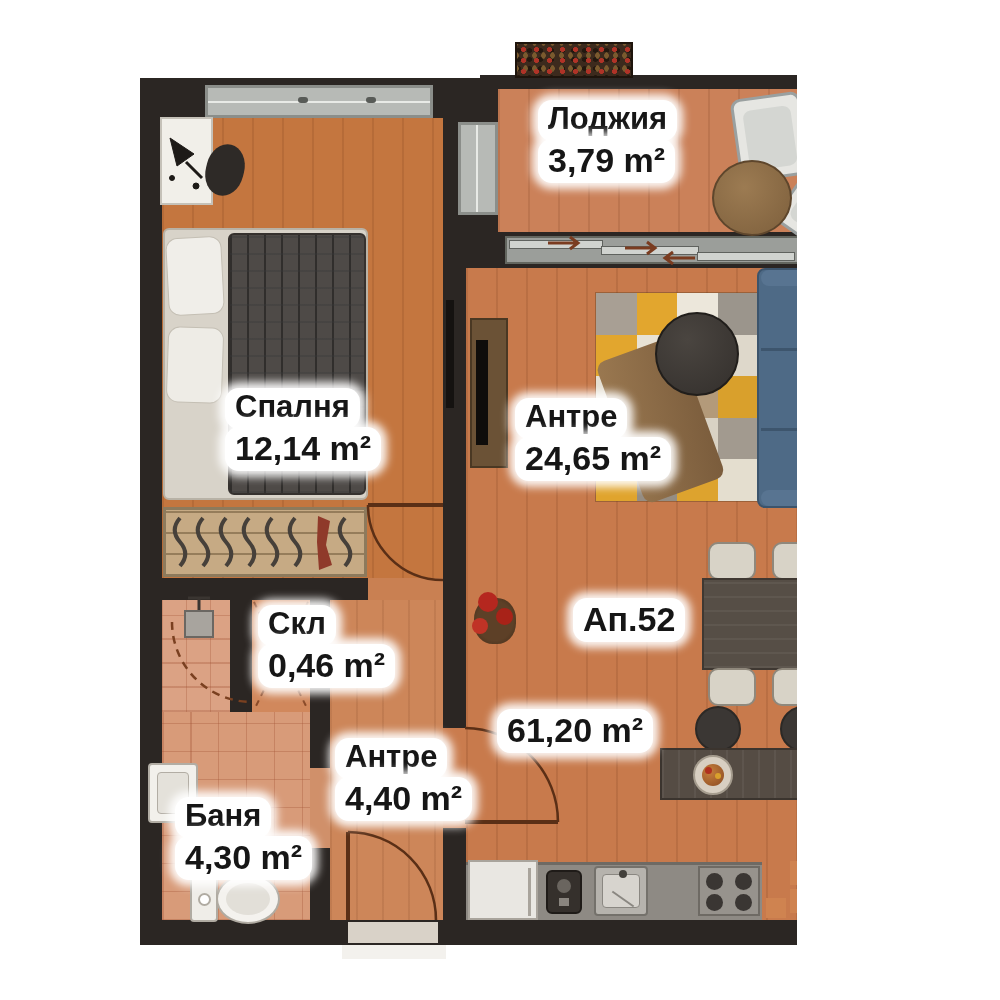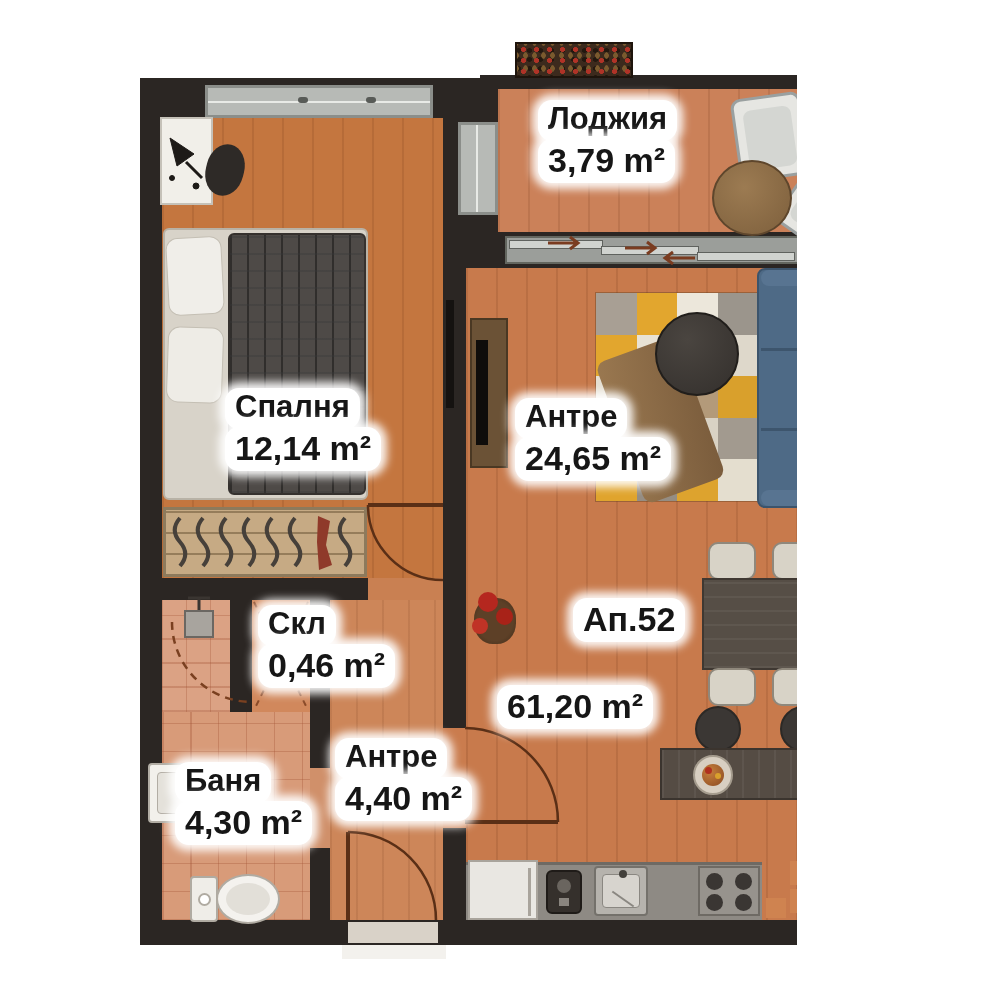--- a/index.html
+++ b/index.html
@@ -268,28 +268,28 @@
     <span class="pill num">12,14 m²</span>
   </div>
   <div class="abs label" style="left:515px;top:398px;">
     <span class="pill">Антре</span>
     <span class="pill num">24,65 m²</span>
   </div>
   <div class="abs label" style="left:258px;top:605px;">
     <span class="pill">Скл</span>
     <span class="pill num">0,46 m²</span>
   </div>
-  <div class="abs label" style="left:175px;top:762px;">
+  <div class="abs label" style="left:175px;top:797px;">
     <span class="pill">Баня</span>
     <span class="pill num">4,30 m²</span>
   </div>
   <div class="abs label" style="left:335px;top:738px;">
     <span class="pill">Антре</span>
     <span class="pill num">4,40 m²</span>
   </div>
   <div class="abs label" style="left:573px;top:598px;">
     <span class="pill big">Ап.52</span>
   </div>
-  <div class="abs label" style="left:497px;top:685px;">
+  <div class="abs label" style="left:497px;top:709px;">
     <span class="pill big">61,20 m²</span>
   </div>
 
 </div>
 
 </body></html>

